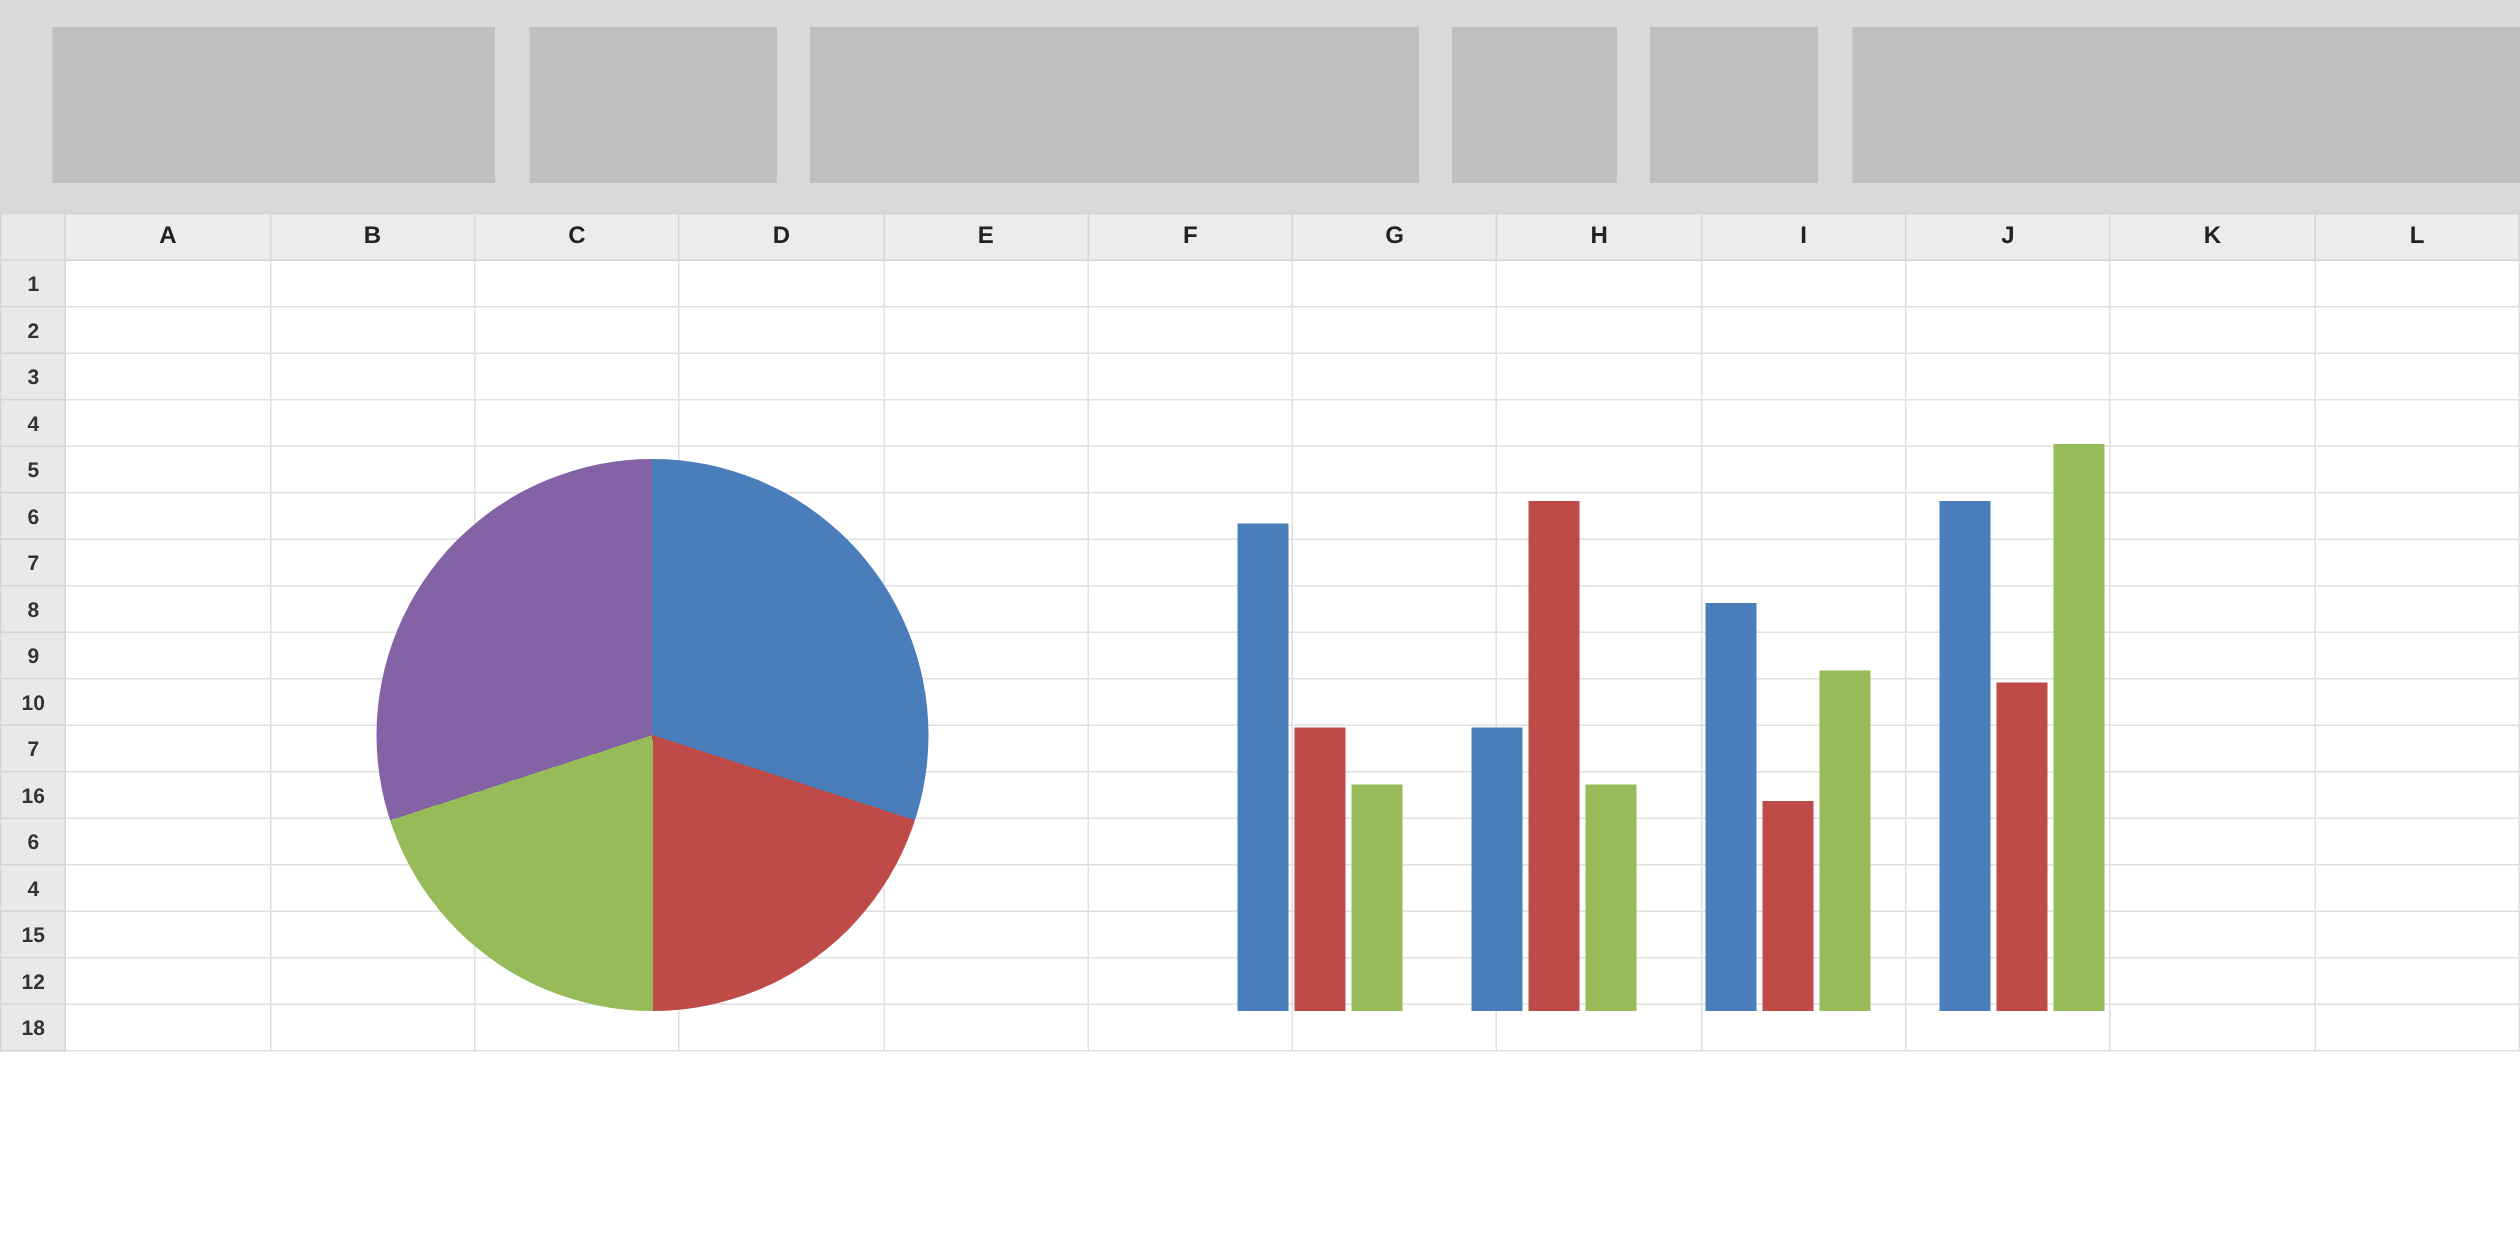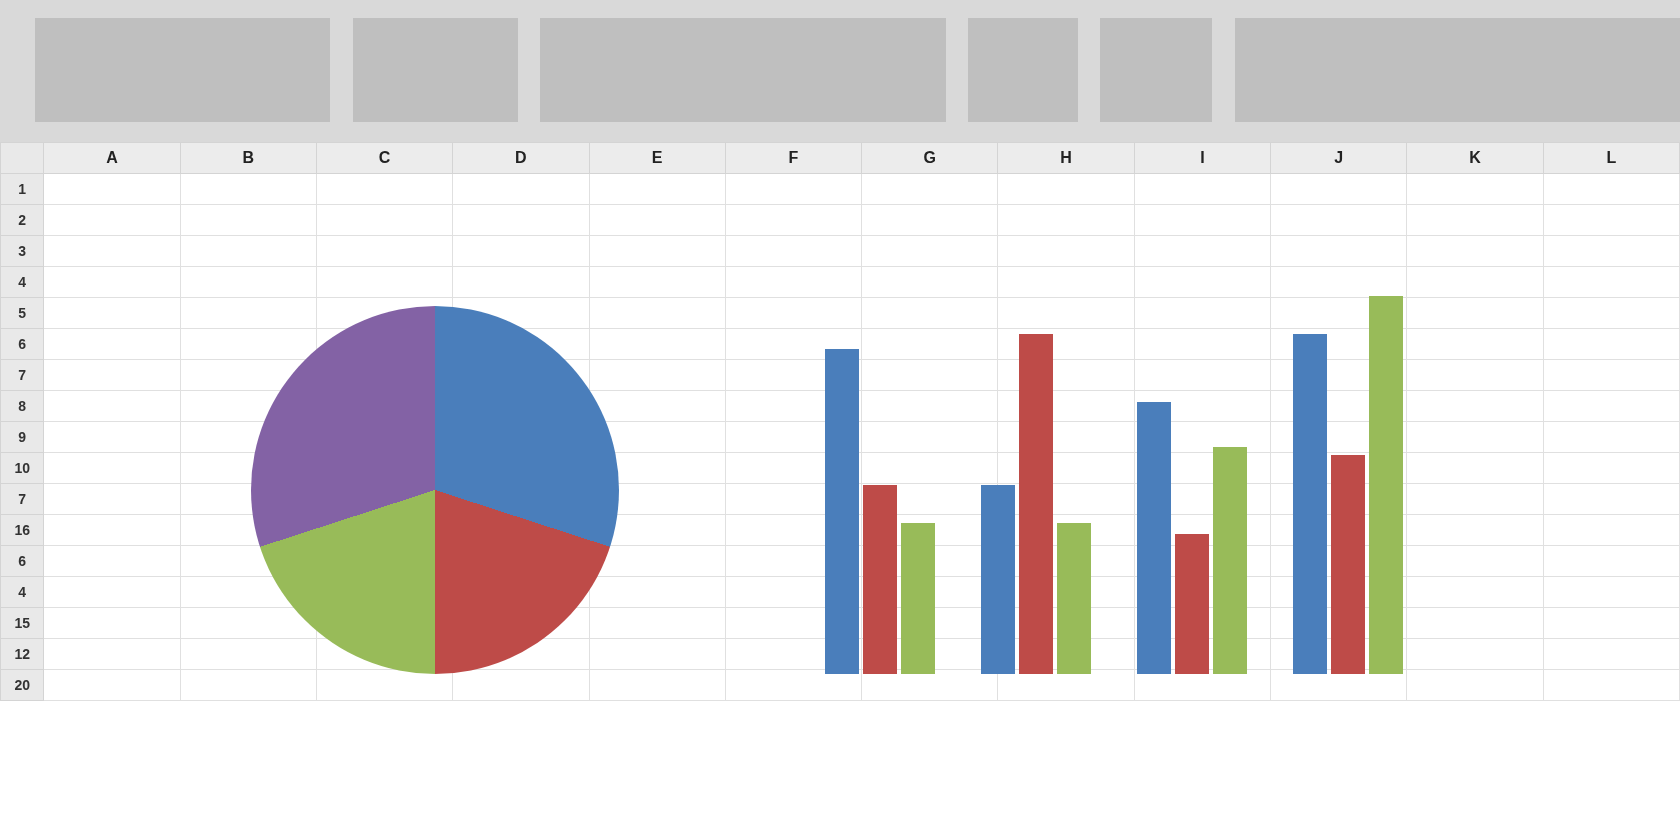--- a/index.html
+++ b/index.html
@@ -318,21 +318,21 @@
             <td class="cell"></td>
             <td class="cell"></td>
             <td class="cell"></td>
             <td class="cell"></td>
             <td class="cell"></td>
             <td class="cell"></td>
             <td class="cell"></td>
             <td class="cell"></td>
           </tr>
           <tr>
-            <th class="rowhead">20</th>
+            <th class="rowhead">18</th>
             <td class="cell"></td>
             <td class="cell"></td>
             <td class="cell"></td>
             <td class="cell"></td>
             <td class="cell"></td>
             <td class="cell"></td>
             <td class="cell"></td>
             <td class="cell"></td>
             <td class="cell"></td>
             <td class="cell"></td>

